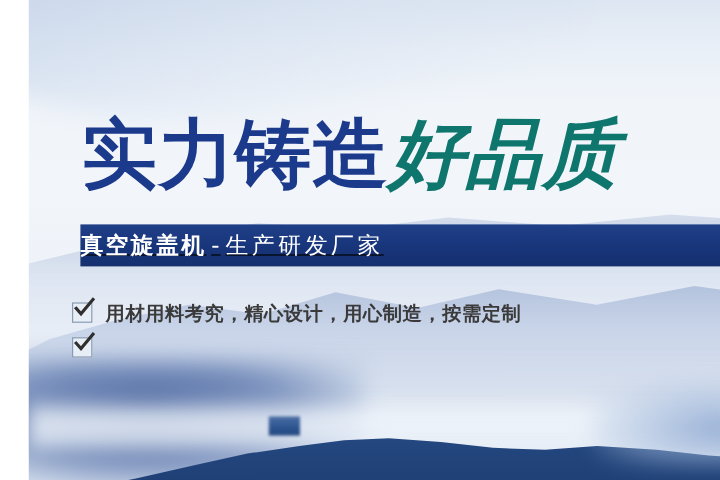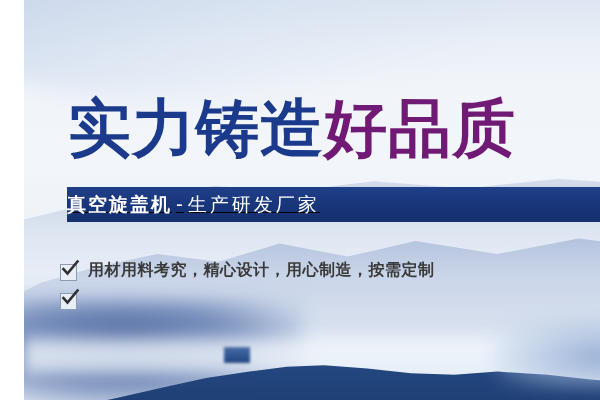--- a/index.html
+++ b/index.html
@@ -141,21 +141,21 @@
     white-space: nowrap;
     letter-spacing: 1px;
   }
   .headline span {
     font-size: 63px;
     line-height: 1;
     font-weight: bold;
     font-family: "DejaVu Sans", "Liberation Sans", sans-serif;
   }
   .hl-blue { color: #1b3a8c; }
-  .hl-red  { color: #701a75; }
+  .hl-red  { color: #0f766e; font-style: italic; }
 
   
   .banner {
     position: absolute;
     left: 43px;
     top: 187px;
     width: 560px;
     height: 35px;
     background: linear-gradient(180deg, #1f3f88 0%, #18357a 55%, #16306f 100%);
     display: flex;
@@ -183,21 +183,21 @@
 
   
   .bullets {
     position: absolute;
     left: 36px;
     top: 252px;
     width: 540px;
   }
   .bullet-row {
     display: flex;
-    align-items: flex-end;
+    align-items: flex-start;
     height: 29px;
   }
   .check-box {
     position: relative;
     width: 15px;
     height: 15px;
     flex: 0 0 auto;
     background: #e8eef6;
     border: 1px solid #8a9bb4;
     margin-right: 11px;

